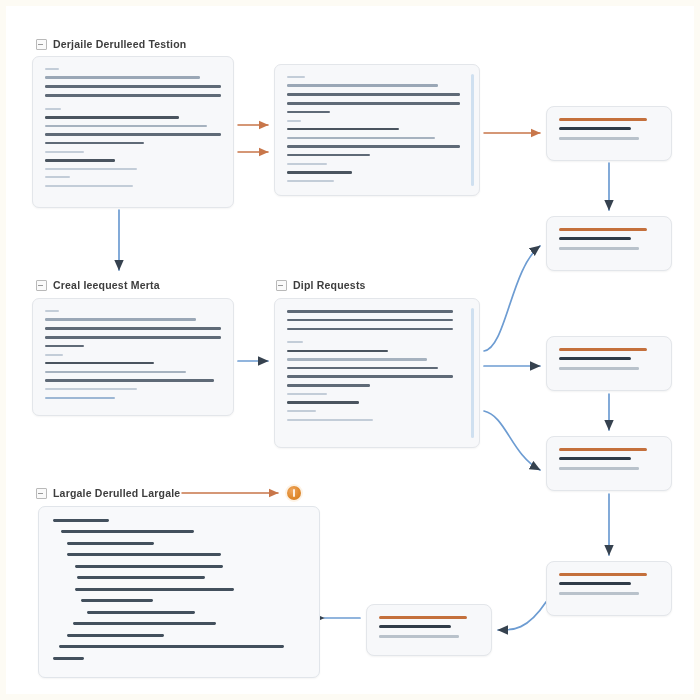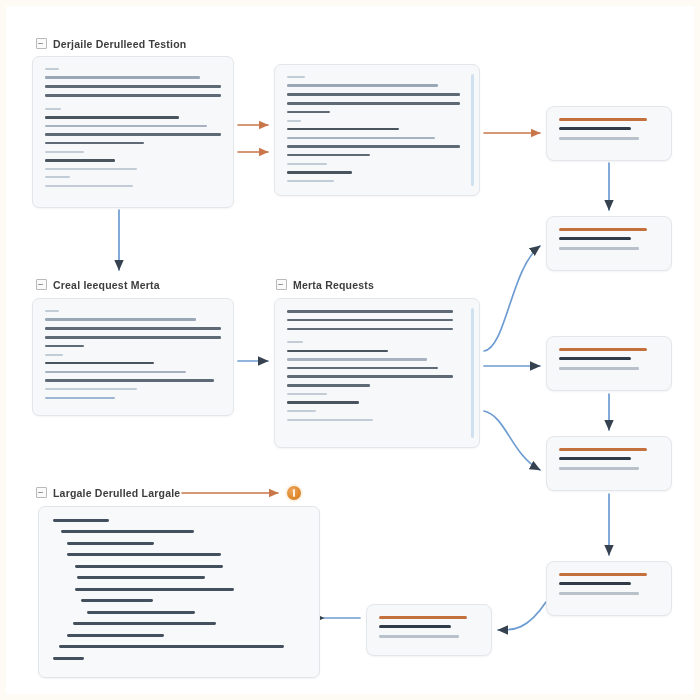--- a/index.html
+++ b/index.html
@@ -13,21 +13,21 @@
     position:absolute;left:6px;top:6px;
     width:688px;height:688px;
     background:#ffffff;
     overflow:hidden;
   }
   #svg-layer{position:absolute;left:0;top:0;width:688px;height:688px;pointer-events:none;}
 
   
   .section-head{
     position:absolute;
-    display:flex;align-items:flex-start;gap:6px;
+    display:flex;align-items:flex-end;gap:6px;
     white-space:nowrap;
   }
   .collapse-icon{
     width:9px;height:9px;border:1px solid #b9b9b9;border-radius:1px;
     display:inline-block;position:relative;background:#fafafa;flex:none;
   }
   .collapse-icon::before{
     content:"";position:absolute;left:1px;top:3.5px;width:5px;height:1px;background:#9a9a9a;
   }
   .section-title{
@@ -137,21 +137,21 @@
       <div class="section-head" style="left: 30px; top: 32px;">
         <span class="collapse-icon"></span>
         <span class="section-title">Derjaile Derulleed Testion</span>
       </div>
       <div class="section-head" style="left: 30px; top: 273px;">
         <span class="collapse-icon"></span>
         <span class="section-title">Creal Ieequest Merta</span>
       </div>
       <div class="section-head" style="left: 270px; top: 273px;">
         <span class="collapse-icon"></span>
-        <span class="section-title">Merta Requests</span>
+        <span class="section-title">Dipl Requests</span>
       </div>
       <div class="section-head" style="left: 30px; top: 481px;">
         <span class="collapse-icon"></span>
         <span class="section-title">Largale Derulled Largale</span>
       </div>
     </div>
 
   <div id="panels-host">
       <div class="panel" style="left: 26px; top: 50px; width: 202px; height: 152px;">
         <div class="panel-inner">

